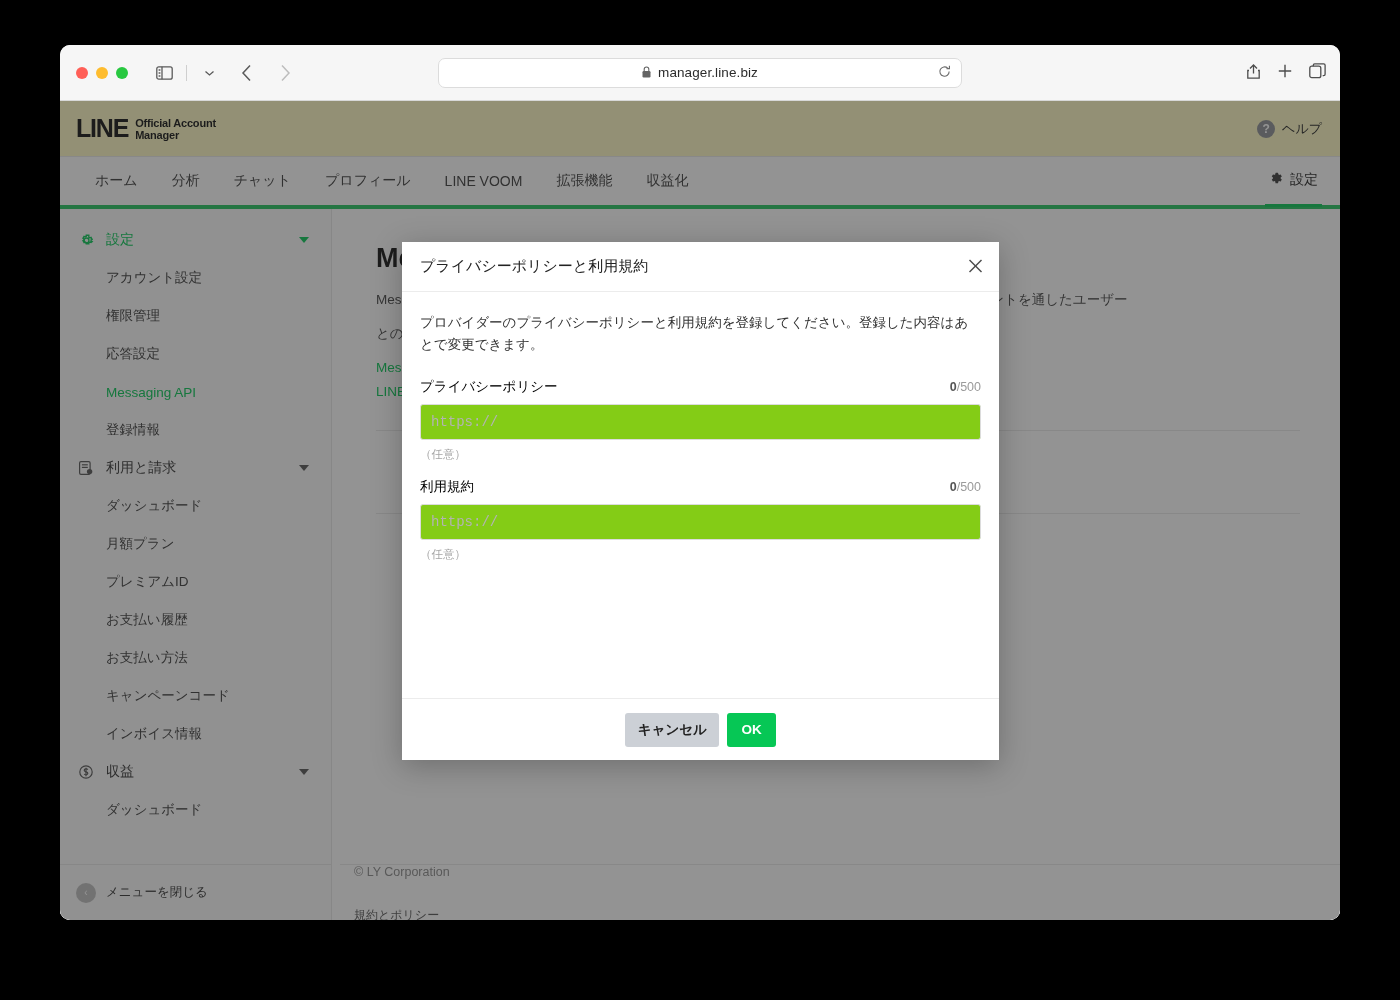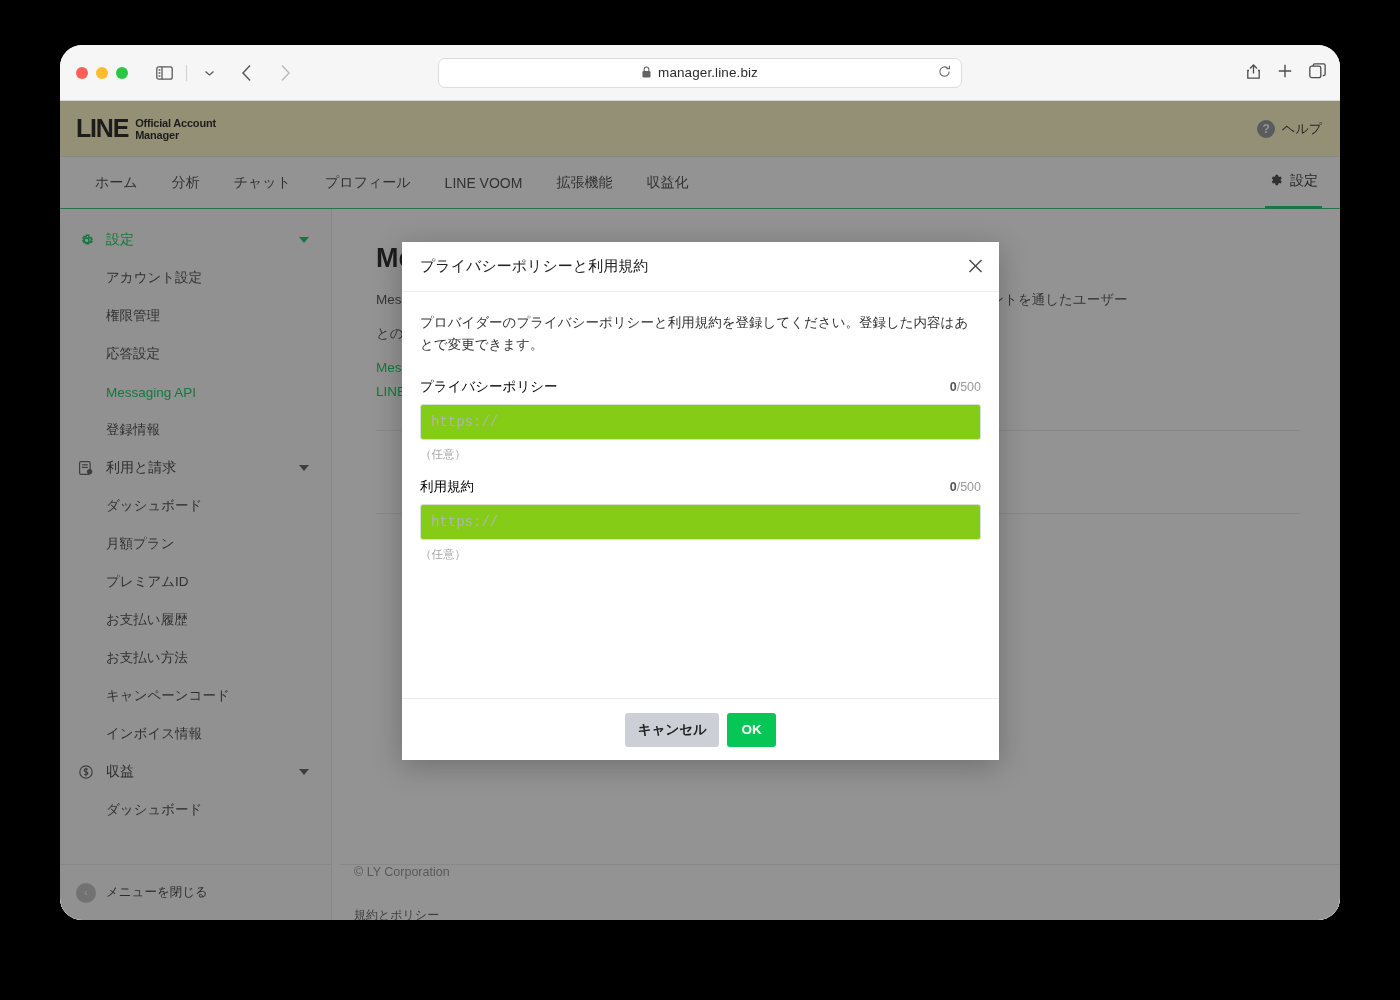--- a/index.html
+++ b/index.html
@@ -10,21 +10,21 @@
     font-family: "Liberation Sans", "DejaVu Sans", sans-serif;
     overflow: hidden;
   }
 
   
   .browser-window {
     position: absolute;
     left: 60px; top: 45px;
     width: 1280px; height: 875px;
     background: #ffffff;
-    border-radius: 22px;
+    border-radius: 10px;
     overflow: hidden;
     box-shadow: 0 18px 60px rgba(0,0,0,.55);
   }
 
   
   .toolbar {
     position: relative;
     height: 56px;
     background: #f6f6f6;
     border-bottom: 1px solid #d8d8d8;
@@ -93,21 +93,21 @@
   .help-icon {
     width: 18px; height: 18px; border-radius: 50%;
     background: #8d8f94; color: #fff;
     font-size: 12px; font-weight: 700;
     display: flex; align-items: center; justify-content: center;
   }
   .help-label { font-size: 13px; color: #222; }
 
   .oa-nav {
     height: 52px; background: #fff;
-    border-bottom: 1px solid #22c55e;
+    border-bottom: 4px solid #22c55e;
     display: flex; align-items: center;
     position: relative;
   }
   .nav-items { display: flex; align-items: center; gap: 0; margin-left: 18px; }
   .nav-item {
     font-size: 14px; color: #3b3b3b;
     padding: 0 17px; height: 52px;
     display: flex; align-items: center;
   }
   .nav-settings {

